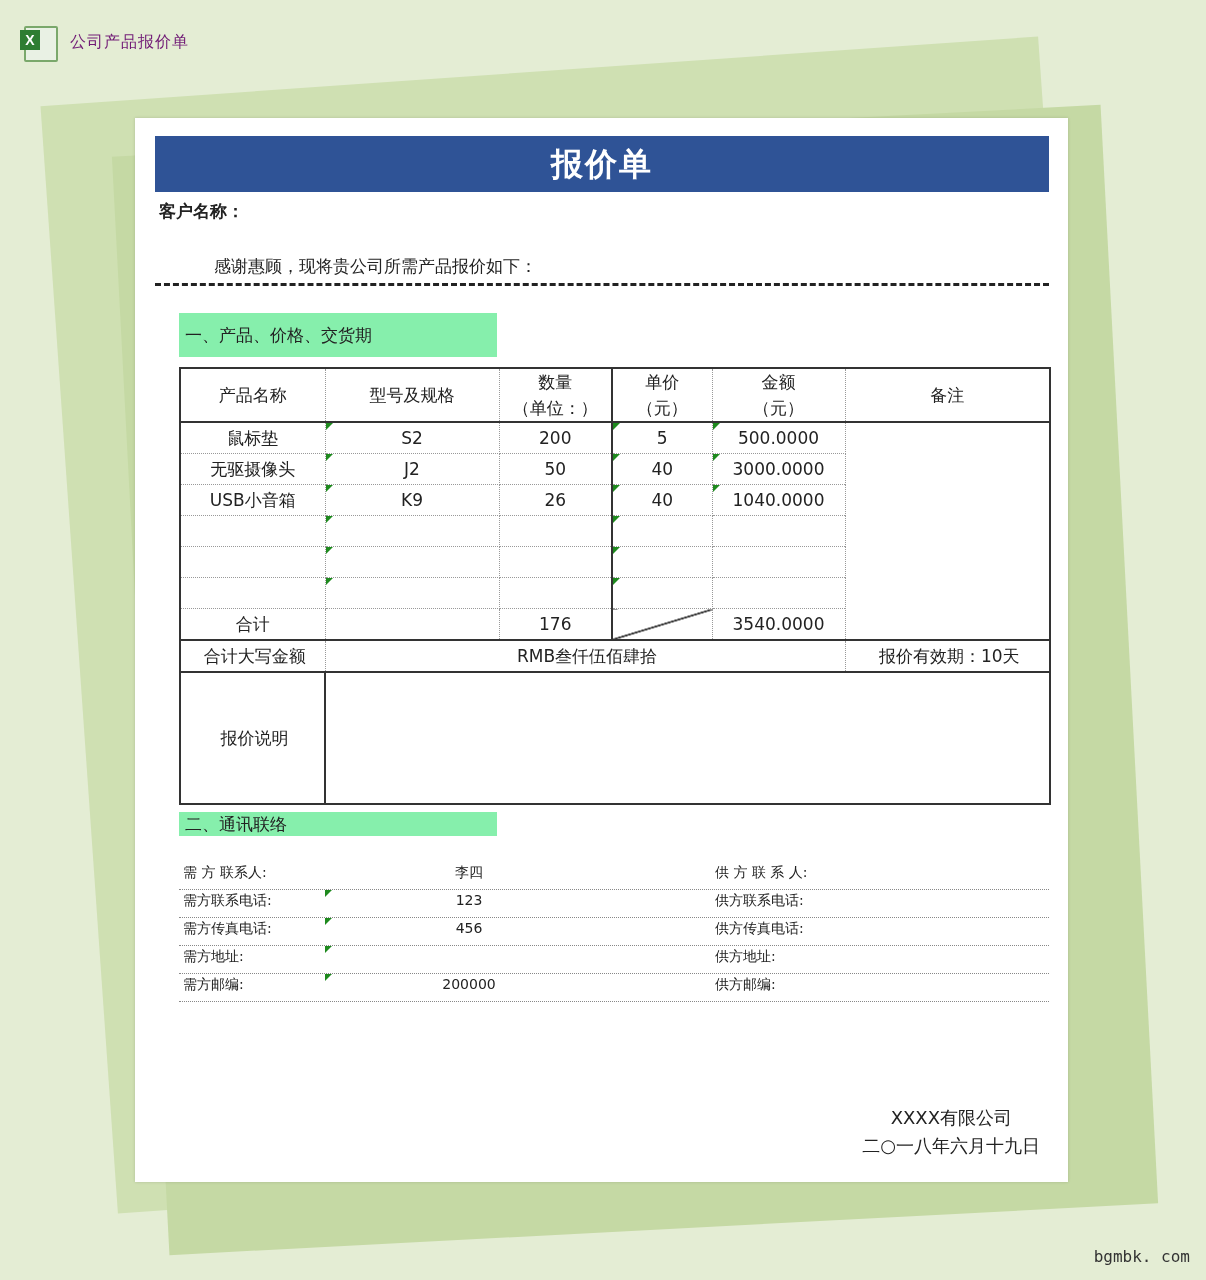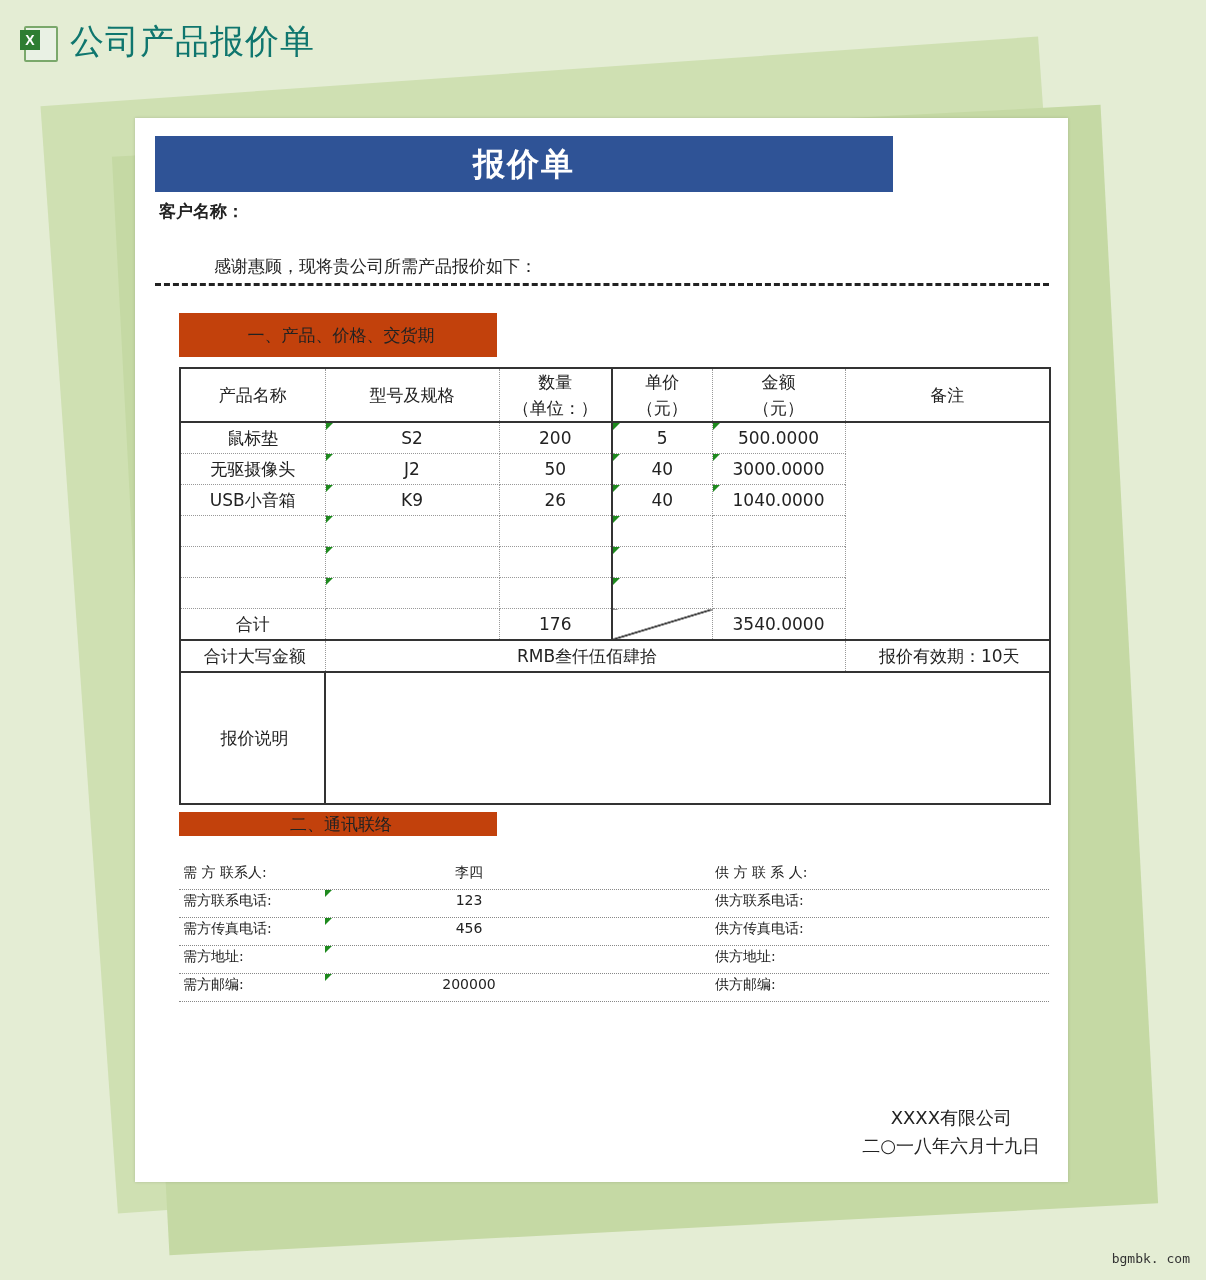--- a/index.html
+++ b/index.html
@@ -6,33 +6,33 @@
   body {
     width:1206px; height:1280px; position:relative; overflow:hidden;
     background:#e4edd4;
     font-family:"DejaVu Sans", sans-serif;
     color:#222;
   }
   .app-header { position:absolute; left:20px; top:20px; height:44px; display:flex; align-items:center; }
   .excel-icon { width:36px; height:36px; position:relative; margin-right:14px; }
   .excel-icon .sheet { position:absolute; left:4px; top:2px; width:30px; height:32px; background:#e9f1e4; border:2px solid #7aa86b; border-radius:2px; }
   .excel-icon .x { position:absolute; left:0; top:6px; width:20px; height:20px; background:#2e7d32; color:#fff; font-size:14px; font-weight:bold; text-align:center; line-height:20px; font-family:"Liberation Sans", sans-serif; }
-  .app-title { font-size:34px; color:#0f766e; letter-spacing:1px;text-align:right; }
+  .app-title { font-size:16px; color:#701a75; letter-spacing:1px;text-align:right; }
 
   .bg-paper-1 { position:absolute; left:78px; top:40px; width:1000px; height:1110px; background:#cfe0b2; transform:rotate(-4deg); transform-origin:50% 50%; top:70px; }
   .bg-paper-2 { position:absolute; left:130px; top:140px; width:990px; height:1100px; background:#c5d9a4; transform:rotate(-3deg); top:130px; left:140px; }
 
   .page { position:absolute; left:135px; top:118px; width:933px; height:1064px; background:#fff; box-shadow:0 0 3px rgba(0,0,0,0.15); }
 
-  .title-bar { position:absolute; left:20px; top:18px; width:738px; height:56px; background:#2f5396; color:#fff; font-size:32px; font-weight:bold; text-align:center; line-height:56px; letter-spacing:2px; }
+  .title-bar { position:absolute; left:20px; top:18px; width:894px; height:56px; background:#2f5396; color:#fff; font-size:32px; font-weight:bold; text-align:center; line-height:56px; letter-spacing:2px; }
   .customer { position:absolute; left:24px; top:82px; font-size:17px; font-weight:bold; }
   .greeting { position:absolute; left:62px; top:137px; font-size:17px;margin-left:17px; }
   .dash-line { position:absolute; left:20px; top:165px; width:894px; height:0; border-top:3px dashed #222; }
 
-  .section-head { position:absolute; left:44px; width:318px; background:#c2410c; font-size:17px; padding-left:6px; box-sizing:border-box;text-align:center; }
+  .section-head { position:absolute; left:44px; width:318px; background:#86efac; font-size:17px; padding-left:6px; box-sizing:border-box; }
   .sec1 { top:195px; height:44px; line-height:44px; }
   .sec2 { top:694px; height:24px; line-height:24px; }
 
   table.quote { position:absolute; left:44px; top:249px; width:870px; border-collapse:collapse; font-size:17px; table-layout:fixed; }
   table.quote td { border:1px dotted #999; text-align:center; height:30px; padding:0; position:relative; }
   table.quote .hdr td { height:47px; border-bottom:2px solid #333; line-height:26px; }
   .tri::before { content:""; position:absolute; left:0; top:0; border-top:7px solid #1e8a1e; border-right:7px solid transparent; }
   .thick-l { border-left:2px solid #333 !important; }
   .thick-r { border-right:2px solid #333 !important; }
   .thick-t { border-top:2px solid #333 !important; }
@@ -43,21 +43,21 @@
   .contacts { position:absolute; left:44px; top:744px; width:870px; font-size:14px; }
   .c-row { height:27px; border-bottom:1px dotted #888; position:relative; }
   .c-row span { position:absolute; top:2px; }
   .c-l { left:4px; }
   .c-v { left:190px; width:200px; text-align:center; }
   .c-r { left:536px;text-align:center; }
   .c-tri { position:absolute; left:146px; top:0; border-top:7px solid #1e8a1e; border-right:7px solid transparent; }
 
   .company { position:absolute; right:56px; top:988px; font-size:18px; }
   .date { position:absolute; right:28px; top:1016px; font-size:18px; }
-  .watermark { position:absolute; right:16px; bottom:14px; font-size:13px; color:#333; font-family:"DejaVu Sans Mono", monospace; }
+  .watermark { position:absolute; right:16px; bottom:14px; font-size:16px; color:#333; font-family:"DejaVu Sans Mono", monospace; }
 </style>
 </head>
 <body>
 
 <div class="app-header">
   <div class="excel-icon">
     <div class="sheet"></div>
       <div class="x">X</div>
   </div>
   <span class="app-title">公司产品报价单</span>

